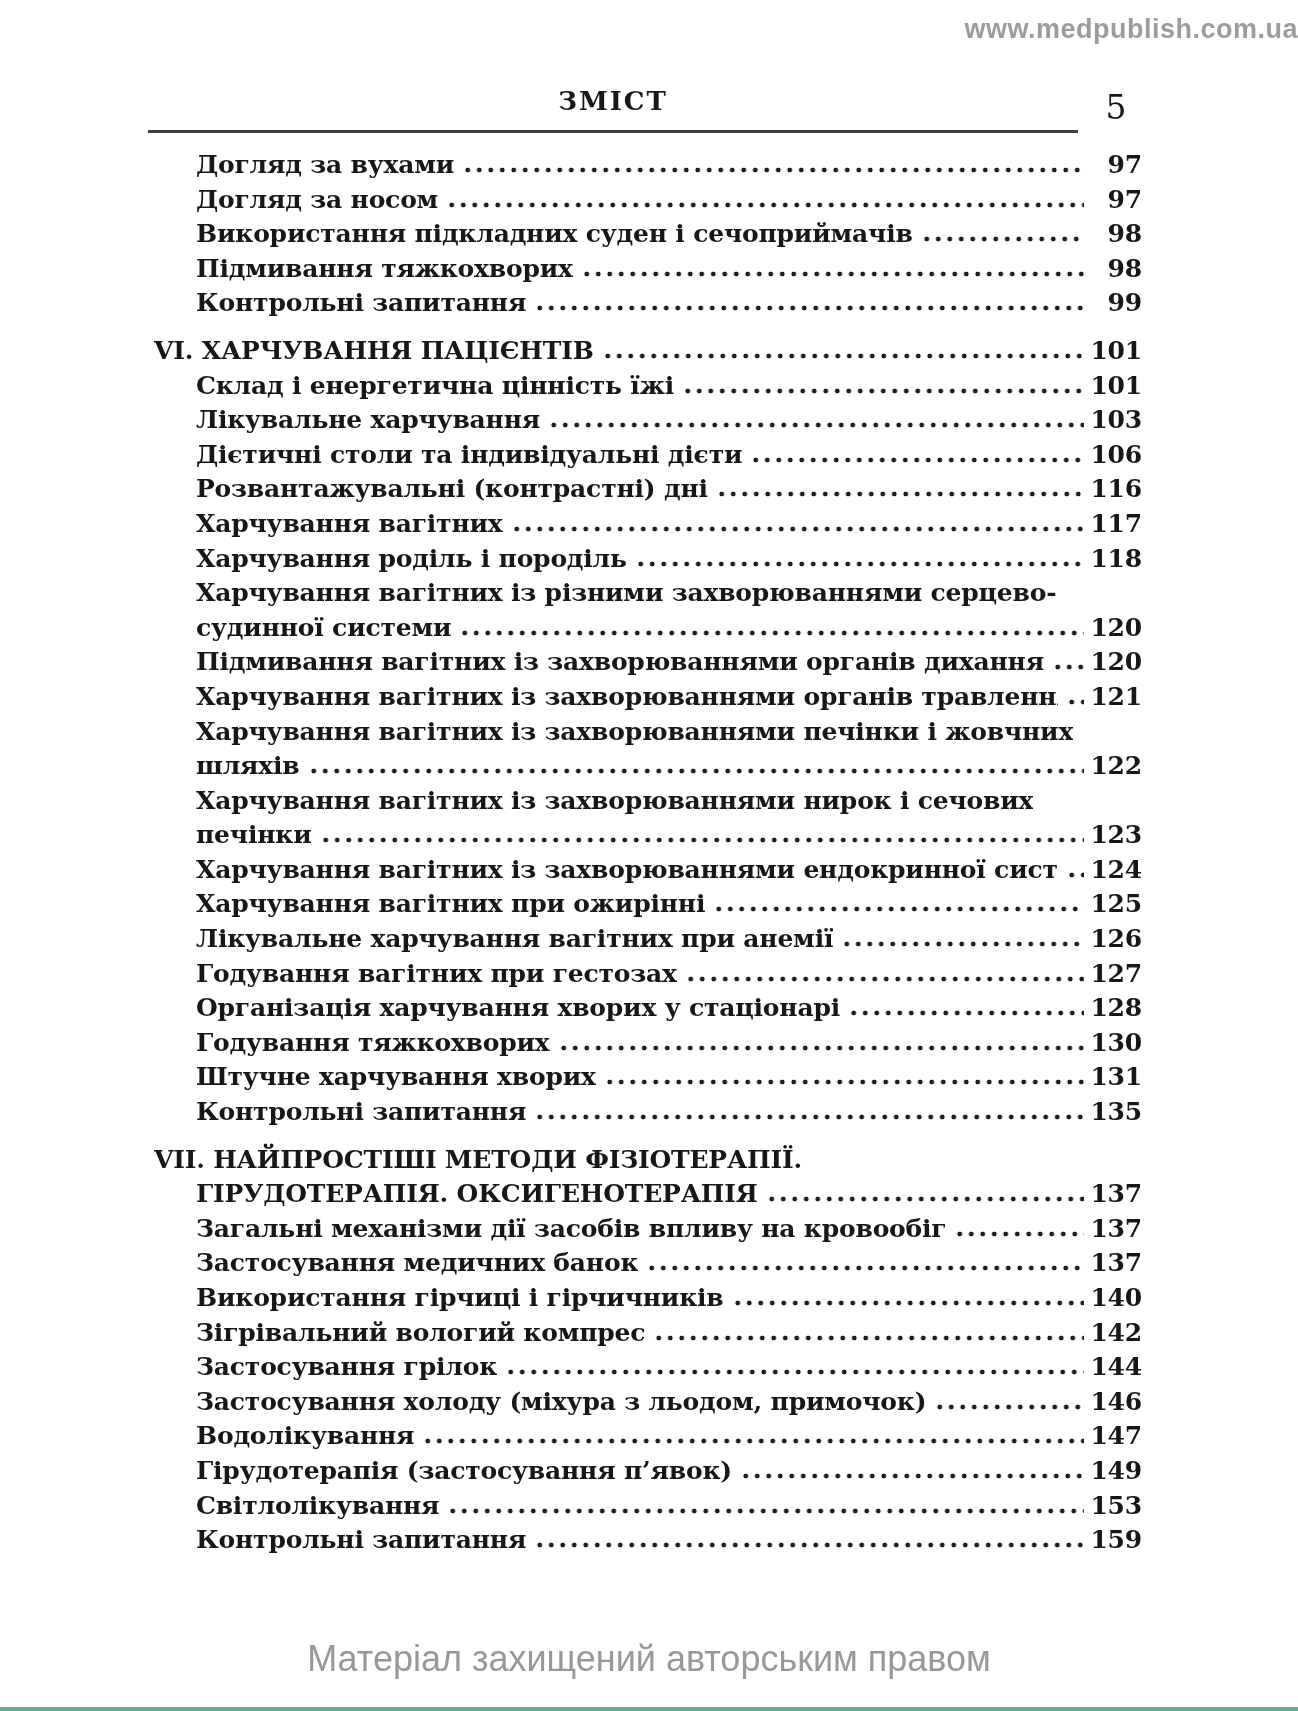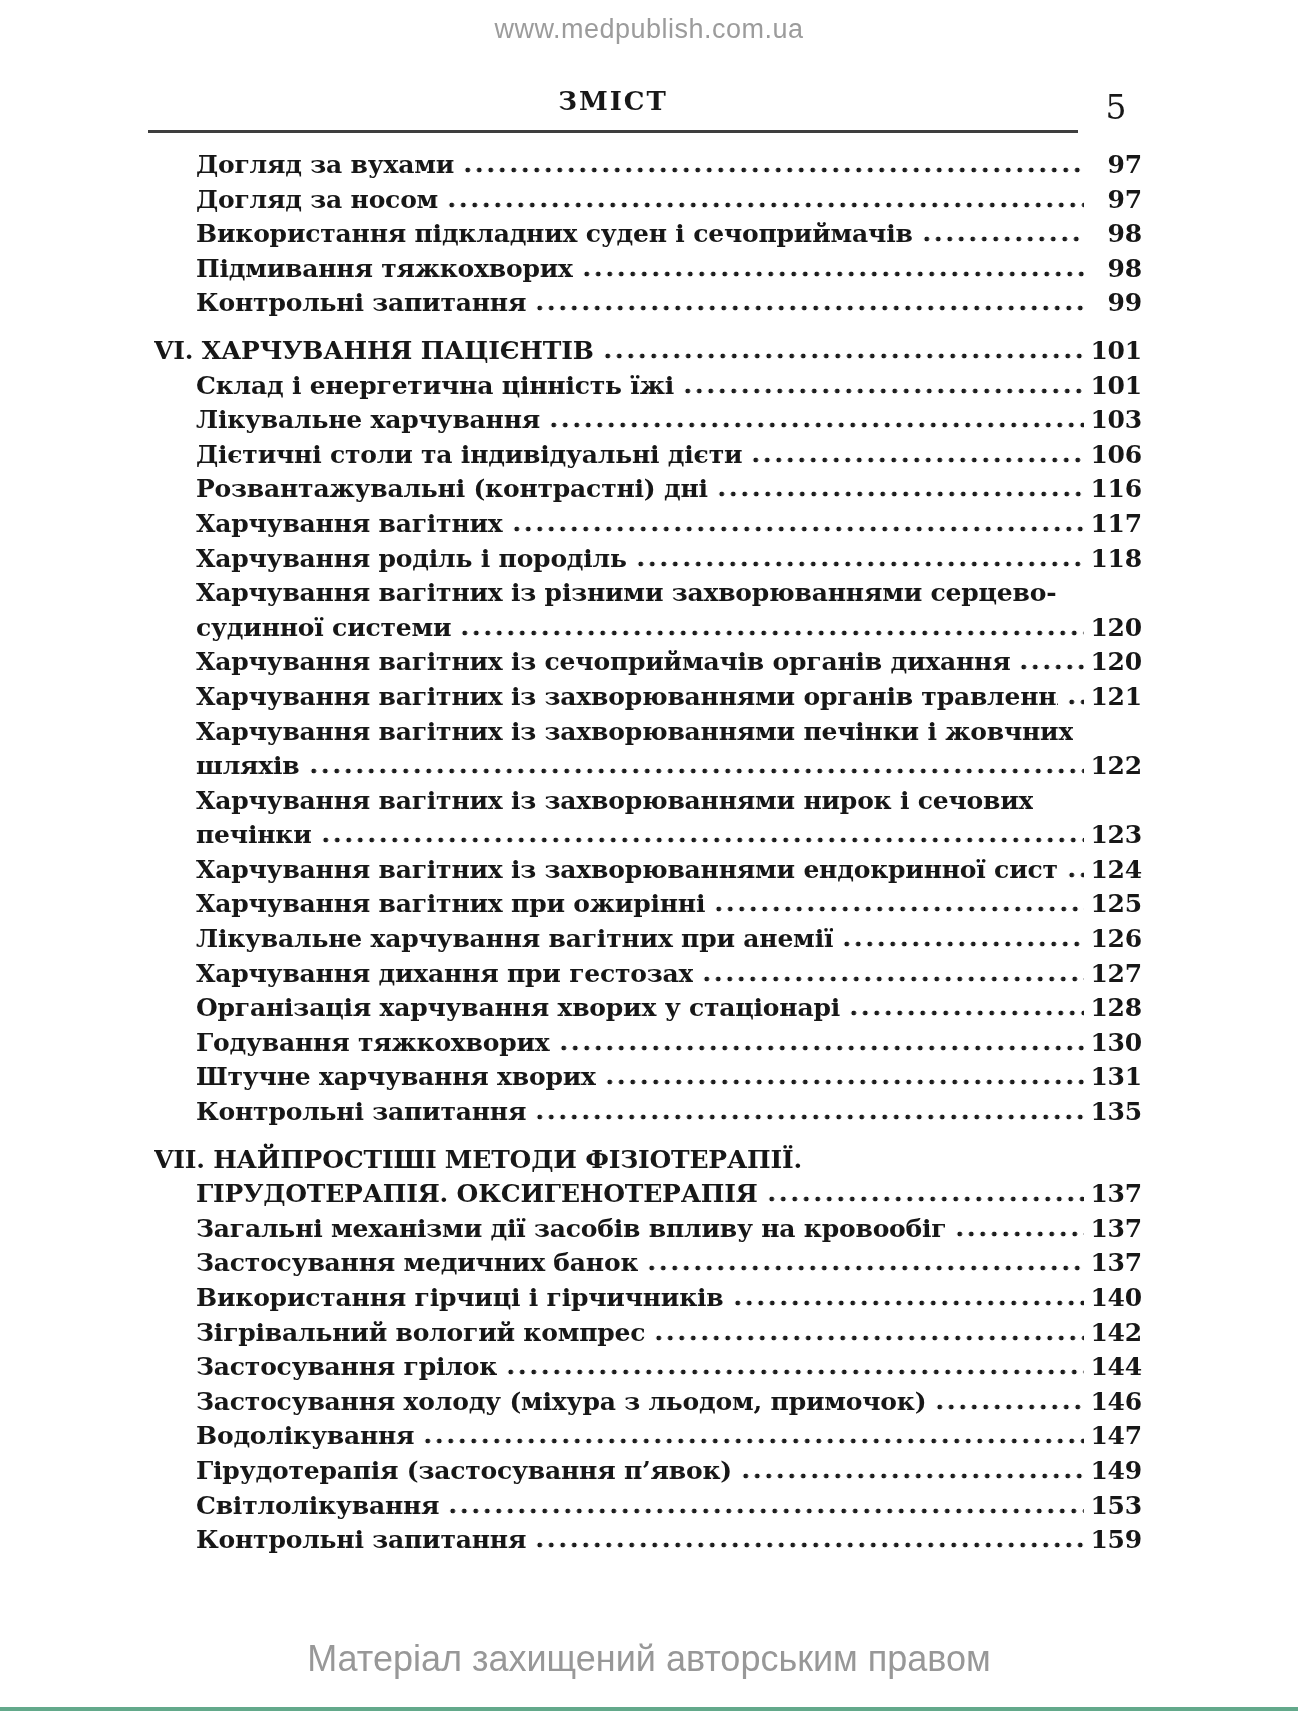--- a/index.html
+++ b/index.html
@@ -9,23 +9,23 @@
     width: 1298px;
     height: 1711px;
     background: #ffffff;
     overflow: hidden;
     font-family: "DejaVu Serif", serif;
     color: #171717;
   }
   .site-url {
     position: absolute;
     top: 14px; left: 0; right: 0;
-    text-align: center;
+    text-align: right;
     font-family: "Liberation Sans", sans-serif;
-    font-weight: normal;
+    font-weight: bold;
     font-size: 27px;
     letter-spacing: 0.5px;
     color: #9c9c9c;
   }
   .head-band { position: absolute; left: 148px; top: 86px; width: 930px; }
   .toc-heading {
     text-align: center;
     font-size: 26px;
     letter-spacing: 2px;
     font-weight: bold;
@@ -172,21 +172,21 @@
       <div class="toc-row indented">
       <span class="toc-title">Харчування вагітних із різними захворюваннями серцево-</span>
 
     </div>
       <div class="toc-row indented">
       <span class="toc-title">судинної системи</span>
       <span class="dot-leader"></span>
       <span class="page-ref">120</span>
     </div>
       <div class="toc-row indented">
-      <span class="toc-title">Харчування вагітних із сечоприймачів органів дихання</span>
+      <span class="toc-title">Підмивання вагітних із захворюваннями органів дихання</span>
       <span class="dot-leader"></span>
       <span class="page-ref">120</span>
     </div>
       <div class="toc-row indented">
       <span class="toc-title">Харчування вагітних із захворюваннями органів травлення</span>
       <span class="dot-leader"></span>
       <span class="page-ref">121</span>
     </div>
       <div class="toc-row indented">
       <span class="toc-title">Харчування вагітних із захворюваннями печінки і жовчних</span>
@@ -215,21 +215,21 @@
       <span class="toc-title">Харчування вагітних при ожирінні</span>
       <span class="dot-leader"></span>
       <span class="page-ref">125</span>
     </div>
       <div class="toc-row indented">
       <span class="toc-title">Лікувальне харчування вагітних при анемії</span>
       <span class="dot-leader"></span>
       <span class="page-ref">126</span>
     </div>
       <div class="toc-row indented">
-      <span class="toc-title">Харчування дихання при гестозах</span>
+      <span class="toc-title">Годування вагітних при гестозах</span>
       <span class="dot-leader"></span>
       <span class="page-ref">127</span>
     </div>
       <div class="toc-row indented">
       <span class="toc-title">Організація харчування хворих у стаціонарі</span>
       <span class="dot-leader"></span>
       <span class="page-ref">128</span>
     </div>
       <div class="toc-row indented">
       <span class="toc-title">Годування тяжкохворих</span>

